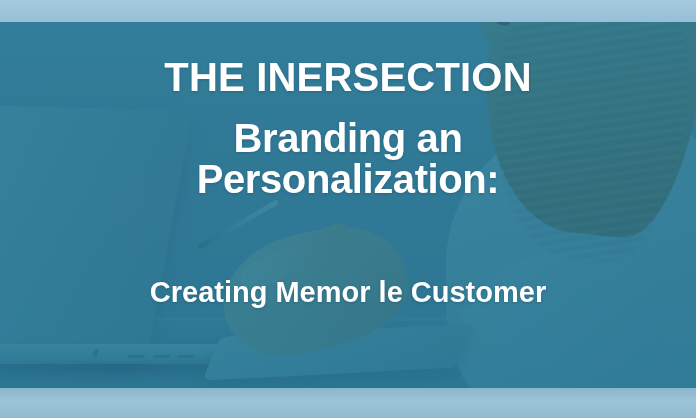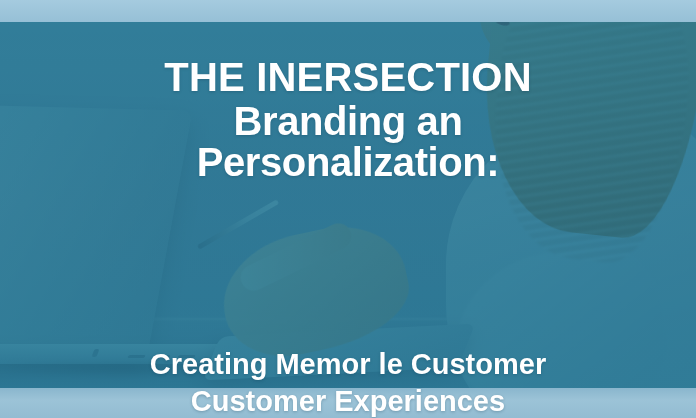--- a/index.html
+++ b/index.html
@@ -244,38 +244,38 @@
   .band-bottom { bottom: 0; height: 30px;
                  background: linear-gradient(180deg, #8ab6cd 0%, #9cc3d7 40%, #93bcd2 100%); }
 
   
   .content {
     position: absolute;
     inset: 0;
     display: flex;
     flex-direction: column;
     align-items: center;
-    justify-content: space-between;
+    justify-content: flex-start;
     text-align: center;
     color: #ffffff;
   }
 
   .headline {
     margin-top: 57px;
     line-height: 1.02;
     letter-spacing: -0.4px;
     text-shadow: 0 1px 3px rgba(15,55,75,0.28);
   }
   .hl-line {
     display: block;
     font-weight: 700;
     white-space: nowrap;
   }
   .hl-1 { font-size: 40px; letter-spacing: 0.2px; }
-  .hl-2 { font-size: 40px; margin-top: 3px; }
+  .hl-2 { font-size: 40px; margin-top: 20px; }
   .hl-3 { font-size: 40px; }
 
   .subhead {
     margin-top: 43px;
     line-height: 1.18;
     text-shadow: 0 1px 3px rgba(15,55,75,0.28);
   }
   .sh-line {
     display: block;
     font-size: 29px;
@@ -327,17 +327,16 @@
   <div class="band band-bottom"></div>
 
   <div class="content">
     <div class="headline">
       <span class="hl-line hl-1">THE INERSECTION</span>
       <span class="hl-line hl-2">Branding an</span>
       <span class="hl-line hl-3">Personalization:</span>
     </div>
     <div class="subhead">
       <span class="sh-line sh-1">Creating Memor le Customer</span>
-      <span class="sh-line sh-2">Customer Experiences</span>
     </div>
   </div>
 
 </div>
 
 </body></html>

